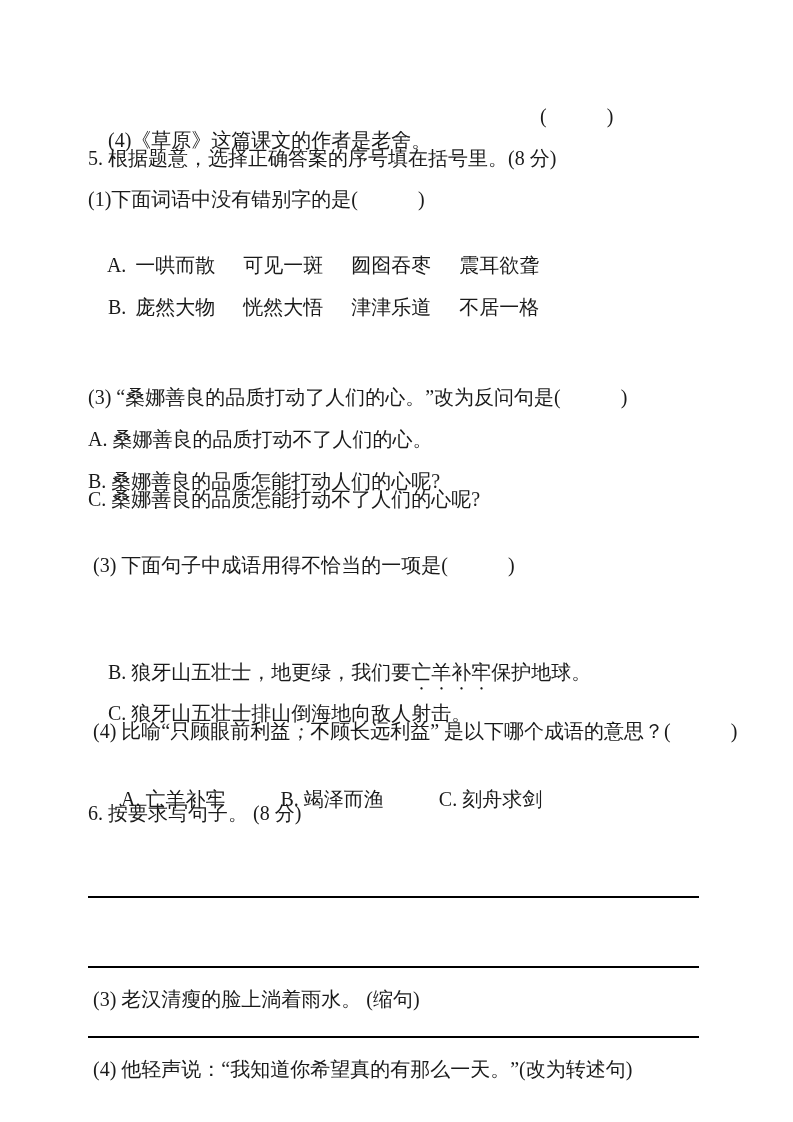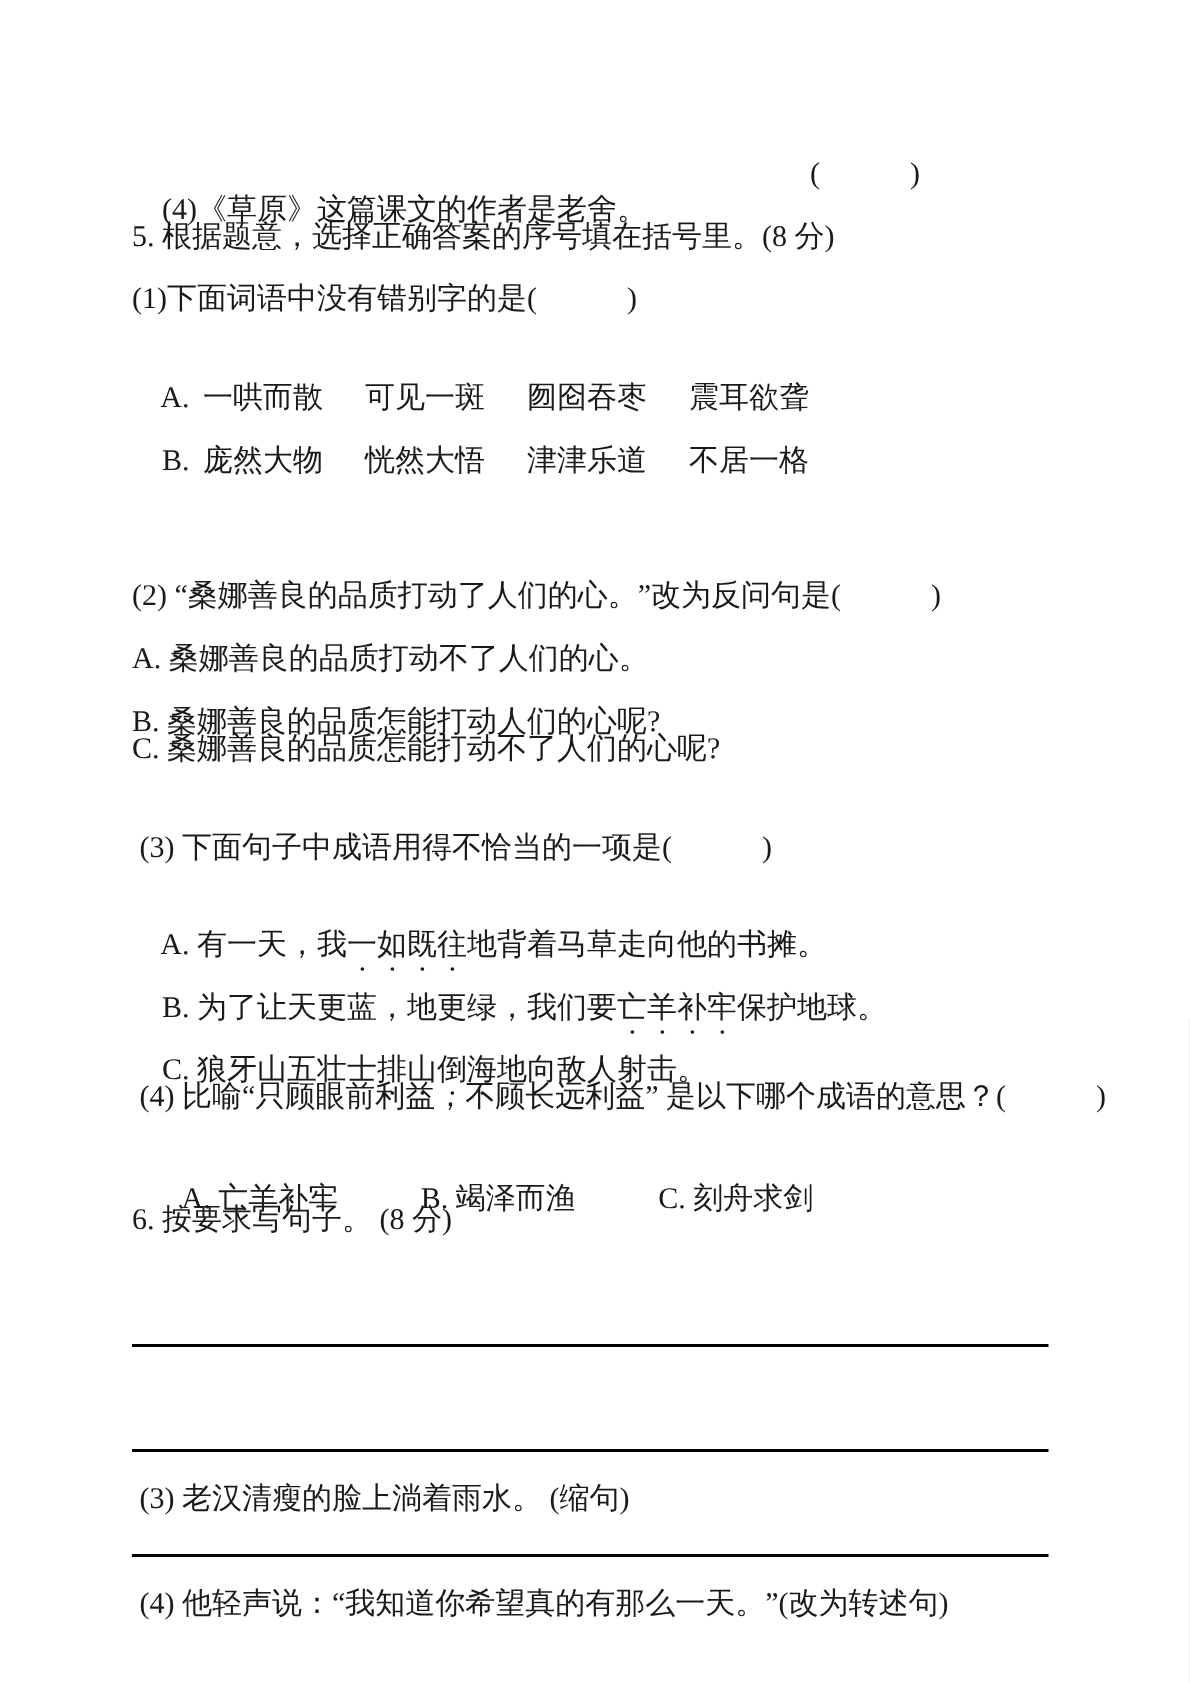--- a/index.html
+++ b/index.html
@@ -60,31 +60,28 @@
 
   <div class="tline" style="top:187px">(1)下面词语中没有错别字的是(　　　)</div>
 
   <div class="tline" style="top:271px">
     <span class="opt-label">B.</span><span class="word">庞然大物</span><span class="word">恍然大悟</span><span class="word">津津乐道</span><span class="word">不居一格</span>
   </div>
   <div class="tline" style="top:229px">
     <span class="opt-label">A.</span><span class="word">一哄而散</span><span class="word">可见一斑</span><span class="word">囫囵吞枣</span><span class="word">震耳欲聋</span>
   </div>
 
-  <div class="tline" style="top:385px">(2) “桑娜善良的品质打动了人们的心。”改为反问句是(　　　)</div>
+  <div class="tline" style="top:385px">(3) “桑娜善良的品质打动了人们的心。”改为反问句是(　　　)</div>
   <div class="tline" style="top:469px">B. 桑娜善良的品质怎能打动人们的心呢?</div>
   <div class="tline" style="top:427px">A. 桑娜善良的品质打动不了人们的心。</div>
   <div class="tline" style="top:487px">C. 桑娜善良的品质怎能打动不了人们的心呢?</div>
 
   <div class="tline" style="top:553px"> (3) 下面句子中成语用得不恰当的一项是(　　　)</div>
-  <div class="tline" style="top:594px">
-    <span>A. 有一天，我</span><span class="emph">一如既往</span><span>地背着马草走向他的书摊。</span>
-  </div>
   <div class="tline" style="top:636px">
-    <span>B. 为了让天更蓝，地更绿，我们要</span><span class="emph">亡羊补牢</span><span>保护地球。</span>
+    <span>B. 狼牙山五壮士，地更绿，我们要</span><span class="emph">亡羊补牢</span><span>保护地球。</span>
   </div>
   <div class="tline" style="top:677px">
     <span>C. 狼牙山五壮士</span><span class="emph">排山倒海</span><span>地向敌人射击。</span>
   </div>
 
   <div class="tline" style="top:719px"> (4) 比喻“只顾眼前利益，不顾长远利益” 是以下哪个成语的意思？(　　　)</div>
   <div class="tline" style="top:763px">
     <span class="inline-opt">A. 亡羊补牢</span><span class="inline-opt">B. 竭泽而渔</span><span class="inline-opt">C. 刻舟求剑</span>
   </div>
 

